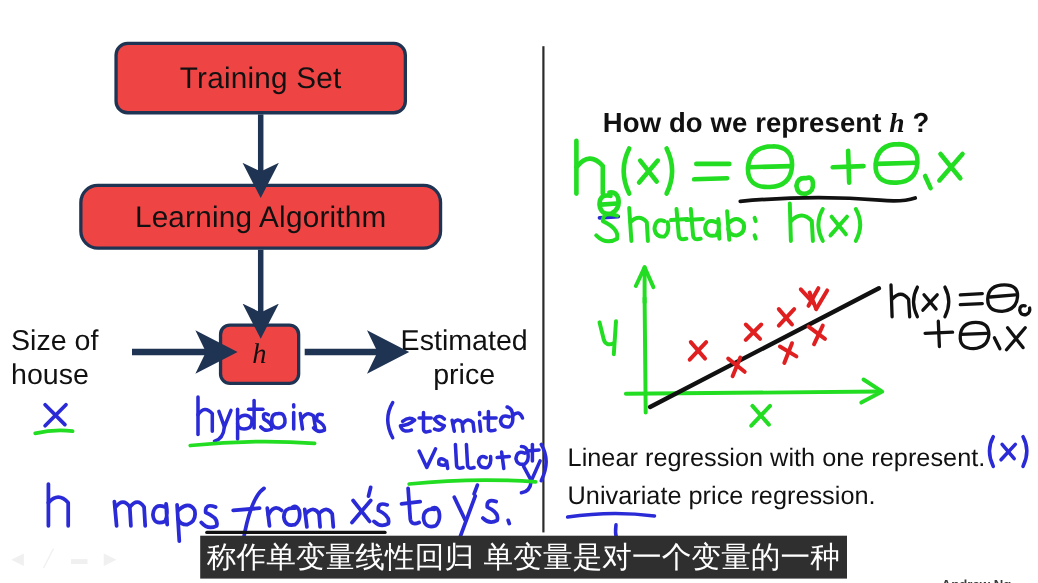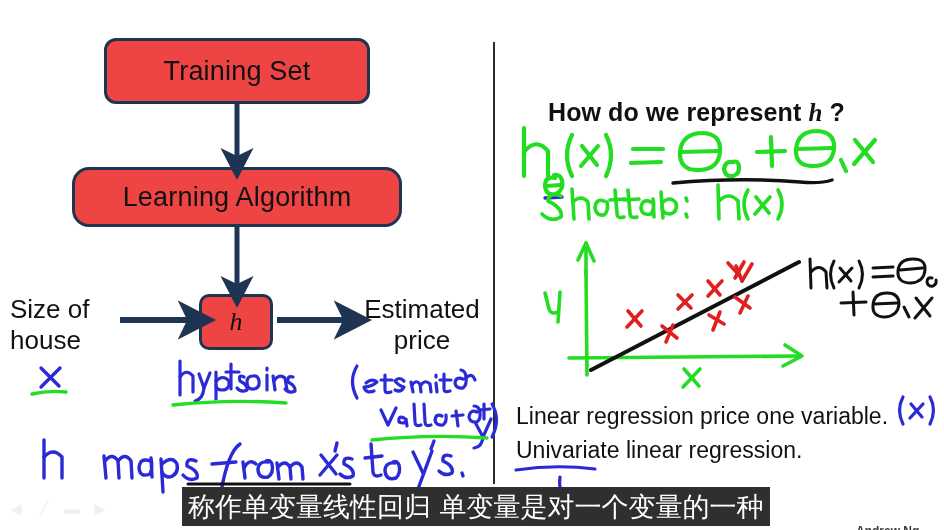--- a/index.html
+++ b/index.html
@@ -198,22 +198,22 @@
 
     <line x1="277" y1="320" x2="348" y2="320" stroke="#1f3352" stroke-width="6" marker-end="url(#ah)"></line>
   </svg>
 
   <div class="abs" id="divider"></div>
 
   <div id="heading-represent">
     <span>How do we represent </span><i>h</i><span> ?</span>
   </div>
 
-  <div class="printed-line" id="line-linear-regression">Linear regression price one variable.</div>
-  <div class="printed-line" id="line-univariate">Univariate linear regression.</div>
+  <div class="printed-line" id="line-linear-regression">Linear regression with one represent.</div>
+  <div class="printed-line" id="line-univariate">Univariate price regression.</div>
 
   <svg id="ink-layer" viewBox="0 0 944 530">
 
     <g fill="none" stroke-linecap="round" stroke-linejoin="round">
 
       <g stroke="#2a2ad6" stroke-width="3.4">
         <path d="M41,368 L59,386"></path>
         <path d="M60,368 L41,387"></path>
       </g>
       <path d="M32,394 Q49,390 66,392" stroke="#22dd22" stroke-width="3.4"></path>

